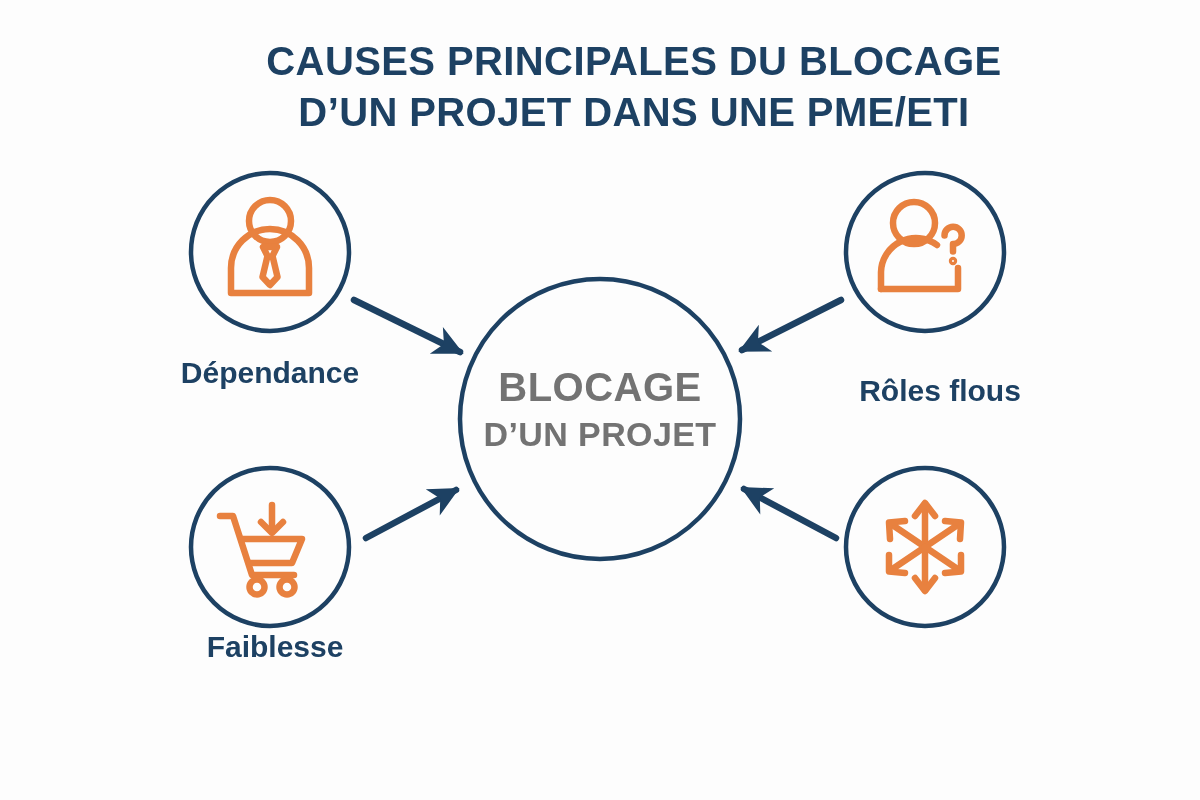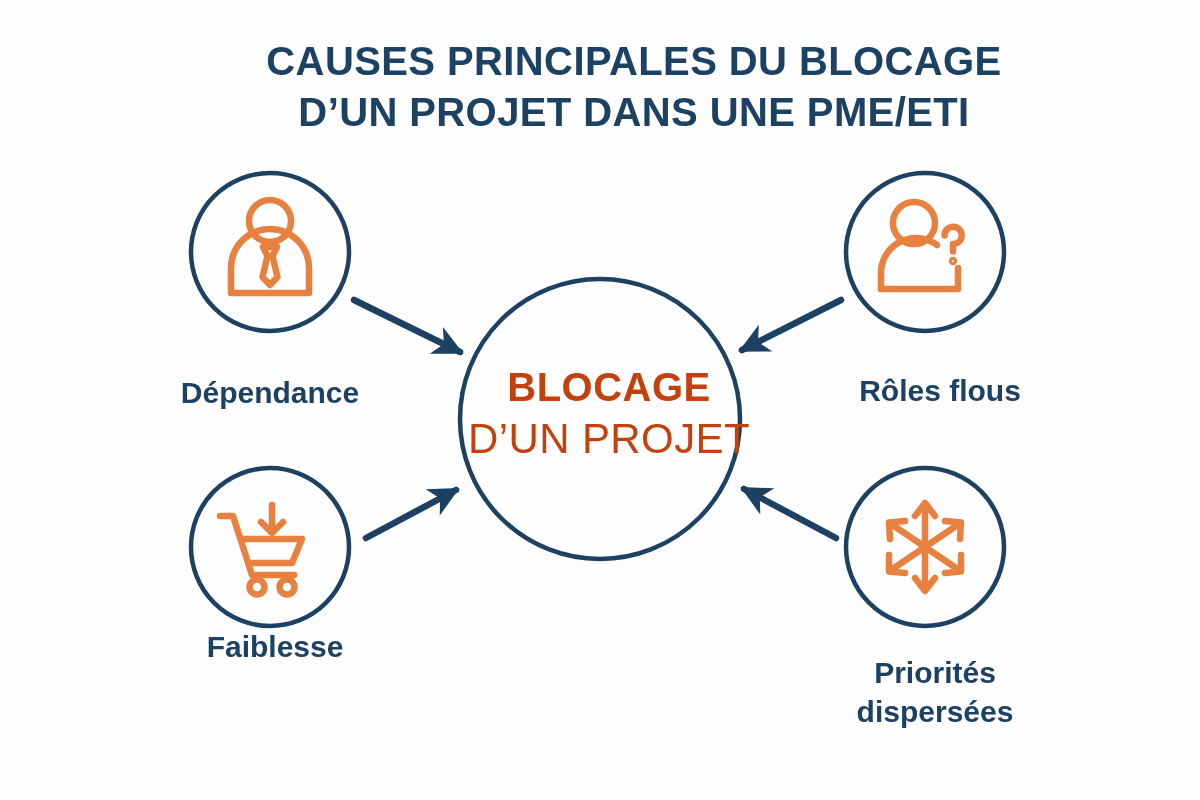--- a/index.html
+++ b/index.html
@@ -50,45 +50,45 @@
     position: absolute;
     color: #1d4163;
     font-size: 30px;
     font-weight: bold;
     line-height: 1.3;
     text-align: center;
     white-space: nowrap;
   }
   .node-label .line { display: block; }
 
-  .label-top-left    { left: 90px;  top: 353px; width: 360px; margin-top: 20px; }
+  .label-top-left    { left: 90px;  top: 353px; width: 360px; }
   .label-top-right   { left: 760px; top: 363px; width: 360px; margin-top: 8px; }
   .label-bottom-left { left: 95px;  top: 627px; width: 360px; }
   .label-bottom-right{ left: 755px; top: 653px; width: 360px; }
 
   
   .center-text {
     position: absolute;
-    left: 449px;
+    left: 440px;
     top: 365px;
     width: 320px;
     text-align: center;
-    color: #c2410c;
+    color: #737373;
   }
   .center-text .main {
     display: block;
     font-size: 40px;
     font-weight: bold;
     letter-spacing: 0.5px;
     line-height: 1.1;
   }
   .center-text .sub {
     display: block;
-    font-size: 42px;
-    font-weight: normal;
+    font-size: 34px;
+    font-weight: bold;
     letter-spacing: 0.4px;
     line-height: 1.25;
     margin-top: 4px;
   }
 
   
   .icon-box {
     position: absolute;
     width: 120px;
     height: 120px;
@@ -199,18 +199,14 @@
   </div>
 
   <div class="node-label label-top-right">
     <span class="line">Rôles flous</span>
   </div>
 
   <div class="node-label label-bottom-left">
     <span class="line">Faiblesse</span>
   </div>
 
-  <div class="node-label label-bottom-right">
-    <span class="line">Priorités</span>
-    <span class="line">dispersées</span>
-  </div>
 
 </div>
 
 </body></html>

